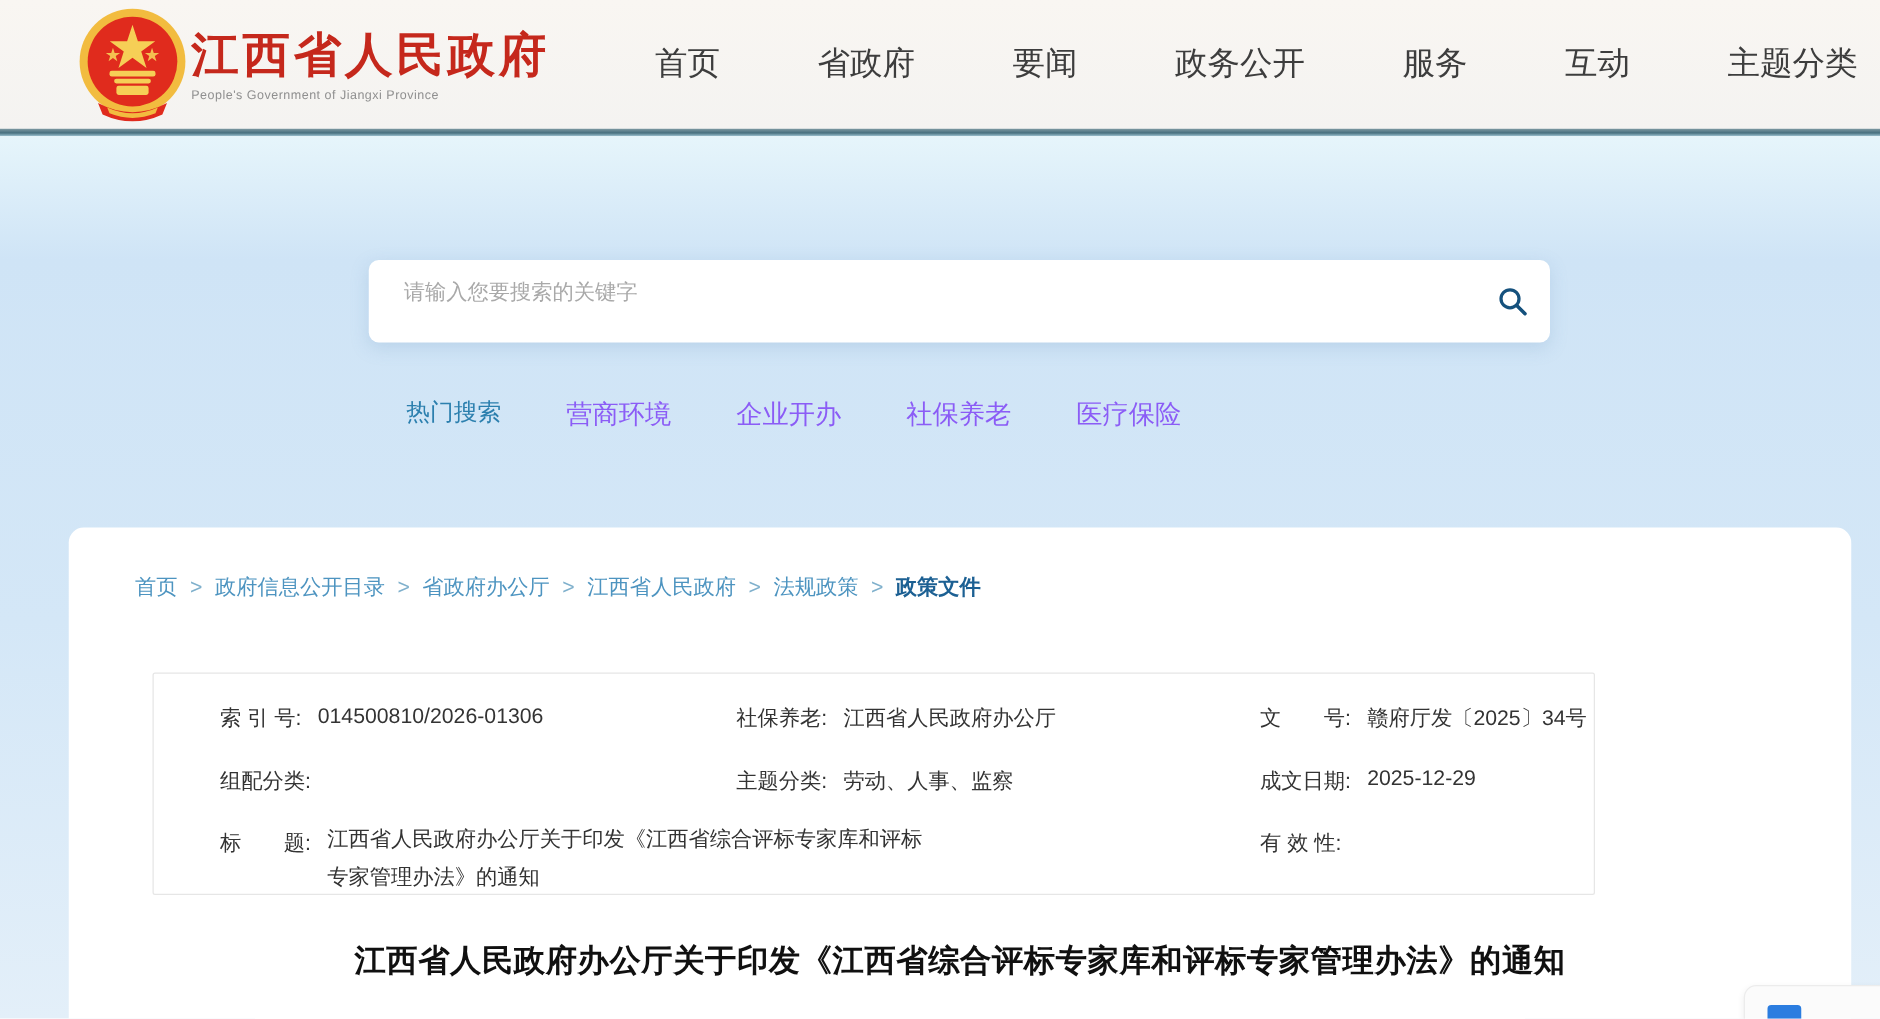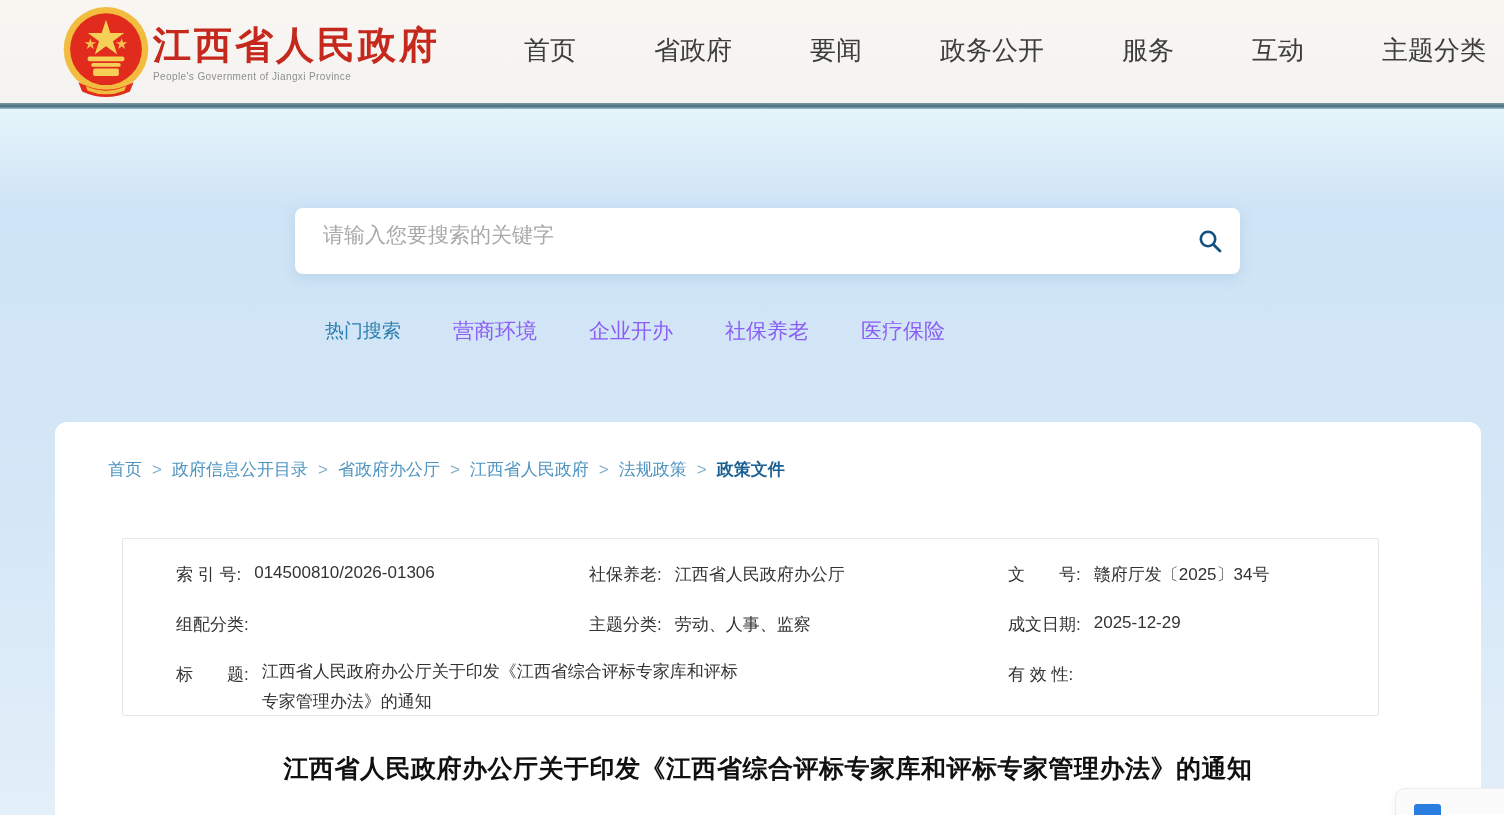--- a/index.html
+++ b/index.html
@@ -26,42 +26,42 @@
   
   .body-bg { position:absolute; left:0; top:109px; width:1504px; height:706px;
              background:linear-gradient(180deg,#e6f5fb 0%,#cfe4f6 14%,#d4e7f7 55%,#e3eff9 100%); }
 
   
   .search-box { position:absolute; left:295px; top:208px; width:945px; height:66px;
                 background:#ffffff; border-radius:8px;
                 box-shadow:0 4px 14px rgba(120,160,200,0.25);
                 display:flex; align-items:center; }
   .search-input { flex:1; height:100%; border:none; outline:none; background:transparent;
-                  font-size:21px; color:#333; padding:0 20px 12px 28px;
-                  font-family:Liberation Sans, sans-serif; }
+                  font-size:17px; color:#333; padding:0 20px 12px 28px;
+                  font-family:Liberation Mono, monospace; }
   .search-input::placeholder { color:#a9a9a9; }
   .search-btn { width:60px; height:100%; border:none; background:transparent; cursor:pointer;
                 display:flex; align-items:center; justify-content:center; }
 
-  .hot-row { position:absolute; left:325px; top:317px; display:flex; gap:52px; align-items:center; }
+  .hot-row { position:absolute; left:325px; top:317px; display:flex; gap:52px; }
   .hot-label { font-size:19px; color:#2b7fae; cursor:pointer; }
   .hot-item { font-size:21px; color:#8b5cf6; cursor:pointer; }
 
   
   .card { position:absolute; left:55px; top:422px; width:1426px; height:420px;
           background:#ffffff; border-radius:12px; }
 
   .breadcrumb { position:absolute; left:53px; top:36px; display:flex; align-items:center;
                 font-size:17px; white-space:nowrap; }
   .crumb { color:#4d94c0; cursor:pointer; }
   .crumb-sep { color:#7fb0cc; margin:0 10px; }
   .crumb-active { color:#1c6093; font-weight:bold; cursor:default; }
 
   
-  .info-table { position:absolute; left:67px; top:116px; width:1257px; height:178px;
+  .info-table { position:absolute; left:67px; top:116px; width:1154px; height:178px;
                 border:1px solid #e6e6e6; border-radius:2px; background:#ffffff;
                 padding:24px 0 4px 53px; }
   .info-grid { display:grid; grid-template-columns:413px 419px auto; row-gap:27px; }
   .meta-cell { font-size:17px; color:#333; display:flex; align-items:flex-start; }
   .meta-label { color:#333; white-space:pre; flex:0 0 auto; }
   .meta-value { color:#333; margin-left:13px; }
   .span2 { grid-column:1 / 3; }
   .title-value { max-width:492px; line-height:1.75; margin-top:-6px; }
 
   

